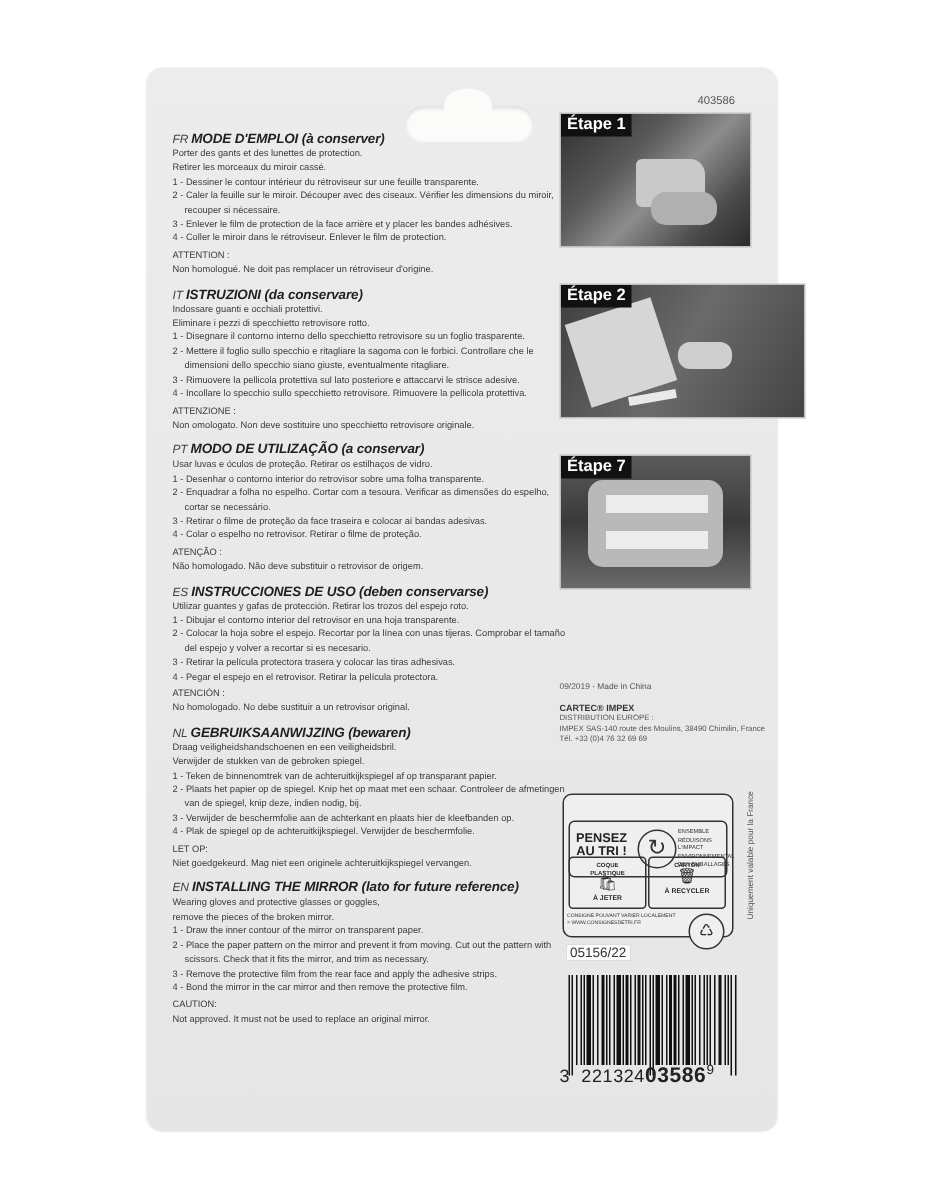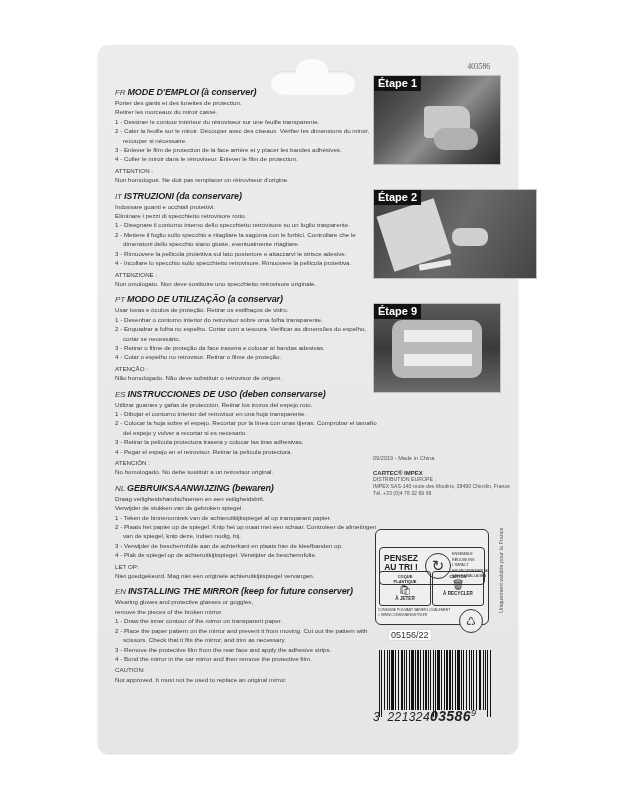--- a/index.html
+++ b/index.html
@@ -14,21 +14,21 @@
   }
   .hang-hole {
     position:absolute; left:172px; top:26px; width:86px; height:24px;
     background:#fbfbf9; border-radius:12px;
     box-shadow: inset 0 1px 3px rgba(0,0,0,0.15);
   }
   .hang-hole::before {
     content:""; position:absolute; left:26px; top:-12px; width:32px; height:22px;
     background:#fbfbf9; border-radius:50% 50% 0 0;
   }
-  .sku { position:absolute; right:28px; top:17px; font-size:7.5px; color:#555;font-family:Liberation Serif, serif; }
+  .sku { position:absolute; right:28px; top:17px; font-size:7.5px; color:#555; }
 
   .instructions { position:absolute; left:17px; top:42px; width:262px; }
   .section { margin-bottom:6px; }
   .sec-title { font-size:9px; font-weight:bold; color:#1f1f1f; margin:0 0 1px 0; white-space:nowrap; letter-spacing:-0.1px;font-style:italic; }
   .sec-title .lang { font-weight:normal; font-size:8px; color:#444; margin-right:2px; }
   .line { font-size:6.2px; line-height:9.4px; color:#3b3b3b; white-space:nowrap; transform-origin:left; }
   .step { padding-left:8px; text-indent:-8px; white-space:normal; }
   .warn { margin-top:2px; }
 
   .photos { position:absolute; left:275px; top:30px; width:126px; }
@@ -73,23 +73,23 @@
   .bin-t { font-size:4px; font-weight:bold; text-align:center; margin-top:2px; line-height:5px; }
   .bin-icon { font-size:10px; text-align:center; line-height:12px; }
   .bin-b { font-size:4.6px; font-weight:bold; text-align:center; }
   .consigne { position:absolute; left:2px; top:78px; font-size:3.4px; line-height:5px; color:#333; }
   .man { position:absolute; left:83px; top:79px; width:22px; height:22px; border-radius:50%; border:1.2px solid #333; background:#efefef; text-align:center; font-size:11px; line-height:22px; }
 
   .vertical {
     position:absolute; left:400px; top:568px; font-size:5.5px; color:#555;
     transform:rotate(-90deg); transform-origin:left top; white-space:nowrap;
   }
-  .lot { position:absolute; left:290px; top:584px; font-size:9px; background:#fbfbfb; color:#333; padding:0 2px; border:0.5px solid #ddd; }
-
-  .barcode { position:absolute; left:275px; top:605px; width:130px; height:75px;font-style:italic; }
+  .lot { position:absolute; left:279px; top:584px; font-size:9px; background:#fbfbfb; color:#333; padding:0 2px; border:0.5px solid #ddd; }
+
+  .barcode { position:absolute; left:275px; top:605px; width:130px; height:75px; }
   .bars { position:absolute; left:6px; top:0; width:120px; height:62px; display:flex; align-items:flex-start; }
   .bars span { display:block; height:60px; background:#111; margin-right:1.4px; }
   .bars span.g { height:67px; }
   .bc-digits { position:absolute; left:0; top:58px; font-size:12px; color:#222; white-space:nowrap; letter-spacing:0.4px; }
   .bc-digits b { font-size:14px; }
 </style>
 </head>
 <body>
 
 <div class="card">
@@ -144,21 +144,21 @@
         <div class="line">Draag veiligheidshandschoenen en een veiligheidsbril.</div>
         <div class="line">Verwijder de stukken van de gebroken spiegel.</div>
         <div class="line step">1 - Teken de binnenomtrek van de achteruitkijkspiegel af op transparant papier.</div>
         <div class="line step">2 - Plaats het papier op de spiegel. Knip het op maat met een schaar. Controleer de afmetingen van de spiegel, knip deze, indien nodig, bij.</div>
         <div class="line step">3 - Verwijder de beschermfolie aan de achterkant en plaats hier de kleefbanden op.</div>
         <div class="line step">4 - Plak de spiegel op de achteruitkijkspiegel. Verwijder de beschermfolie.</div>
         <div class="line warn">LET OP:</div>
         <div class="line">Niet goedgekeurd. Mag niet een originele achteruitkijkspiegel vervangen.</div>
       </div>
       <div class="section">
-        <div class="sec-title"><span class="lang">EN</span><span>INSTALLING THE MIRROR (keep for future conserver)</span></div>
+        <div class="sec-title"><span class="lang">EN</span><span>INSTALLING THE MIRROR (lato for future reference)</span></div>
         <div class="line">Wearing gloves and protective glasses or goggles,</div>
         <div class="line">remove the pieces of the broken mirror.</div>
         <div class="line step">1 - Draw the inner contour of the mirror on transparent paper.</div>
         <div class="line step">2 - Place the paper pattern on the mirror and prevent it from moving. Cut out the pattern with scissors. Check that it fits the mirror, and trim as necessary.</div>
         <div class="line step">3 - Remove the protective film from the rear face and apply the adhesive strips.</div>
         <div class="line step">4 - Bond the mirror in the car mirror and then remove the protective film.</div>
         <div class="line warn">CAUTION:</div>
         <div class="line">Not approved. It must not be used to replace an original mirror.</div>
       </div>
     </div>
@@ -172,21 +172,21 @@
     <div class="photo p2">
       <div class="paper"></div>
         <div class="strip"></div>
         <div class="hand"></div>
       <div class="label">Étape 2</div>
     </div>
     <div class="photo p3">
       <div class="plate"></div>
         <div class="s1"></div>
         <div class="s2"></div>
-      <div class="label">Étape 9</div>
+      <div class="label">Étape 7</div>
     </div>
   </div>
 
   <div class="info" style="top:410px;">
     <div class="small date">09/2019 - Made in China</div>
     <div class="brand">CARTEC® IMPEX</div>
     <div class="small">DISTRIBUTION EUROPE :</div>
     <div class="small">IMPEX SAS-140 route des Moulins, 38490 Chimilin, France</div>
     <div class="small">Tél.   +33 (0)4 76 32 69 69</div>
   </div>

